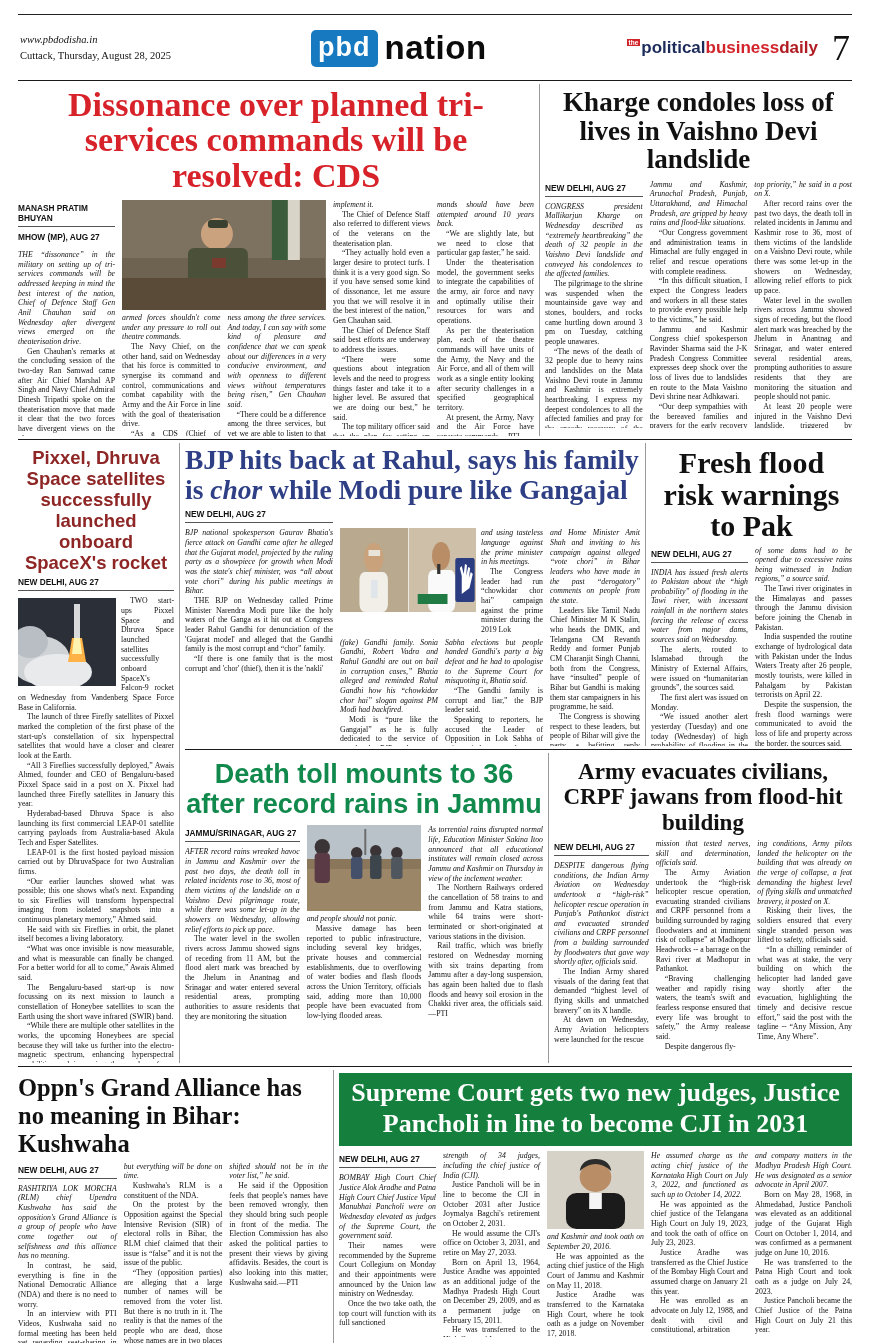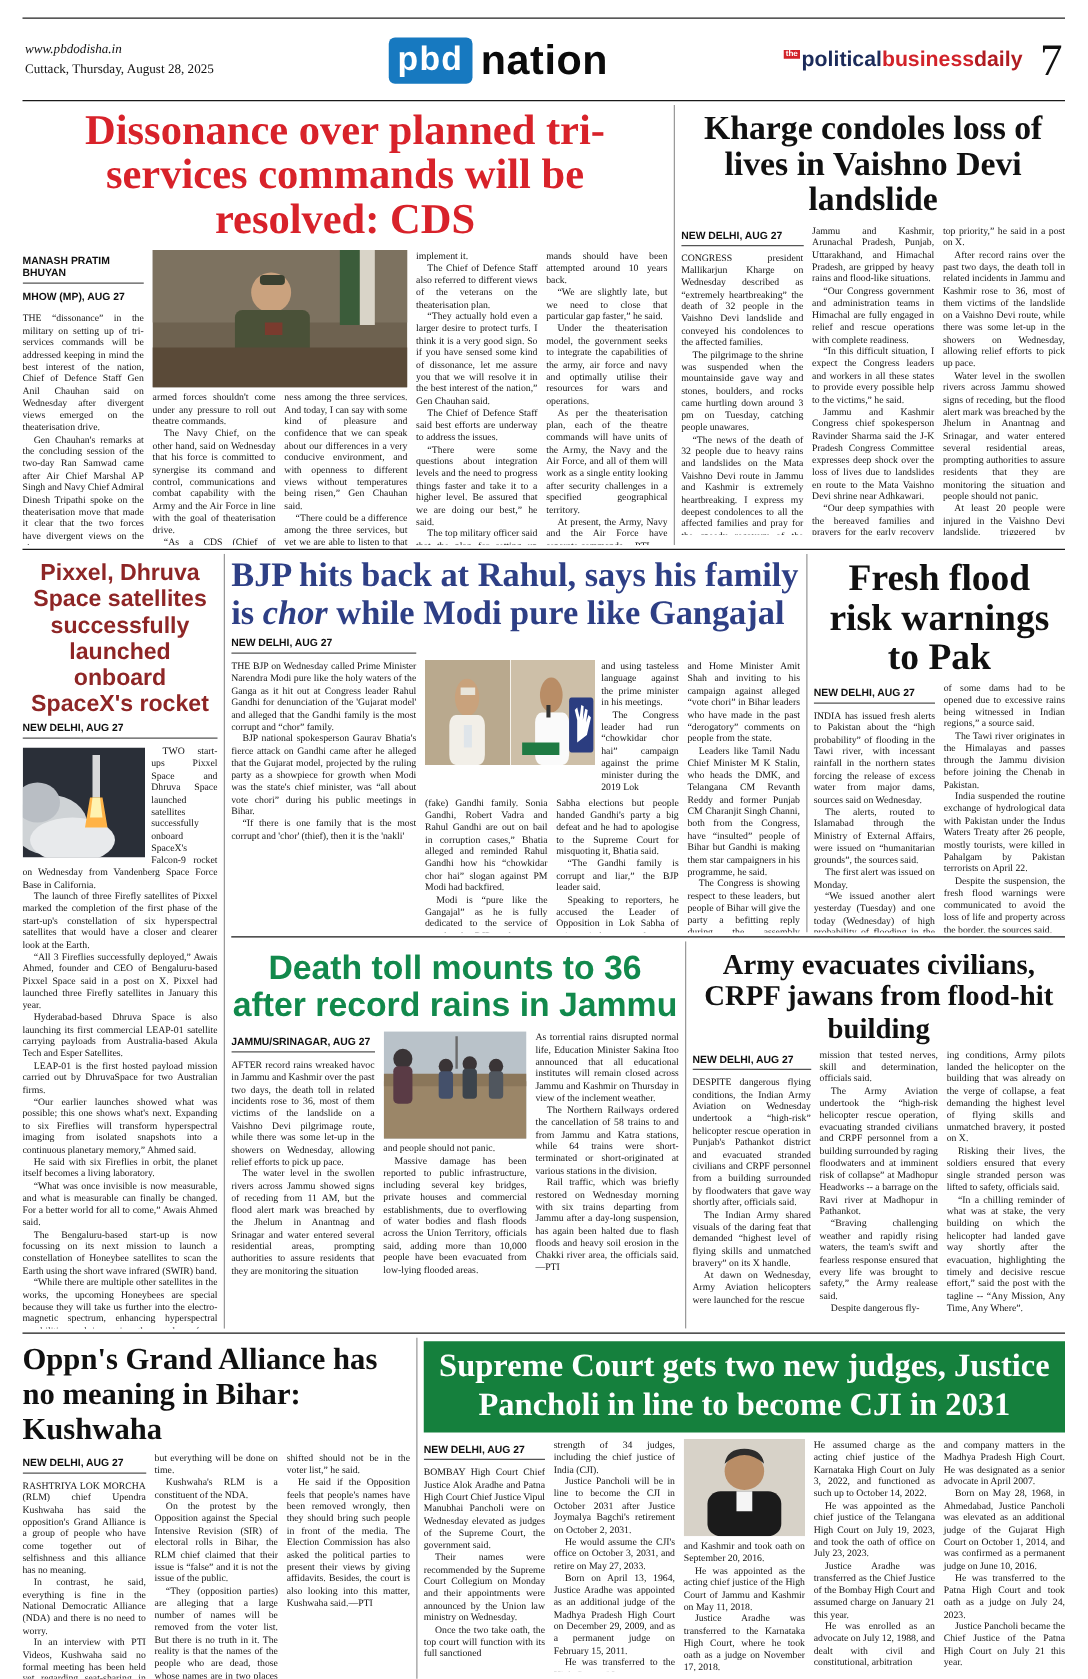--- a/index.html
+++ b/index.html
@@ -29,21 +29,21 @@
   .mh-day { color:#b01c22; }
   .pageno { font-size:36px; margin-left:14px; font-weight:400; }
 
   
   .dateline, .byline {
     font-family:"Liberation Sans",sans-serif; font-weight:700; font-size:8.3px;
     border-bottom:1px solid #555; padding-bottom:3px; margin:3px 0 5px;
   }
   .dateline.noline { border-bottom:none; }
   .para { font-size:7.8px; line-height:1.24; text-align:justify; text-indent:9px; }
-  .col > .para:first-of-type { text-indent:0; }
+  .col > .para:first-of-type { text-indent:0;font-style:italic; }
   .cols { display:flex; gap:7px; }
   .col { flex:1; min-width:0; }
   .photo { display:block; width:100%; }
 
   
   .row-top { display:flex; height:352px; overflow:hidden; }
   .cds { flex:0 0 516px; }
   .cds-headline { color:#d8222a; font-size:34px; line-height:1.04; text-align:center; margin:3px 0 7px; }
   .cds .body { height:262px; overflow:hidden; display:flex; gap:7px; }
   .cds .c { flex:1; min-width:0; }
@@ -230,22 +230,22 @@
       </div>
     </article>
     <div class="vrule"></div>
     <div class="mid-right">
       <div class="mid-upper">
         <article class="bjp">
           <h2 class="bjp-headline"><span>BJP hits back at Rahul, says his family is </span><span class="it">chor</span><span> while Modi pure like Gangajal</span></h2>
           <div class="dateline" style="width:148px;">NEW DELHI, AUG 27</div>
           <div class="body">
             <div class="c1 col">
+                <p class="para">BJP national spokesperson Gaurav Bhatia's fierce attack on Gandhi came after he alleged that the Gujarat model, projected by the ruling party as a showpiece for growth when Modi was the state's chief minister, was “all about vote chori” during his public meetings in Bihar.</p>
                 <p class="para">THE BJP on Wednesday called Prime Minister Narendra Modi pure like the holy waters of the Ganga as it hit out at Congress leader Rahul Gandhi for denunciation of the 'Gujarat model' and alleged that the Gandhi family is the most corrupt and “chor” family.</p>
-                <p class="para">BJP national spokesperson Gaurav Bhatia's fierce attack on Gandhi came after he alleged that the Gujarat model, projected by the ruling party as a showpiece for growth when Modi was the state's chief minister, was “all about vote chori” during his public meetings in Bihar.</p>
                 <p class="para">“If there is one family that is the most corrupt and 'chor' (thief), then it is the 'nakli'</p>
               </div>
             <div class="mid">
               <div class="photorow">
                 <svg class="photo" viewBox="0 0 210 84" preserveAspectRatio="none">
                   <rect width="105" height="84" fill="#b9a98e"></rect>
                   <circle cx="52" cy="30" r="15" fill="#c9a27c"></circle>
                   <rect x="30" y="44" width="44" height="40" rx="8" fill="#f2efe8"></rect>
                   <rect x="44" y="22" width="18" height="6" fill="#e8e4da"></rect>
                   <rect x="48" y="52" width="10" height="18" fill="#dfe5ea"></rect>

